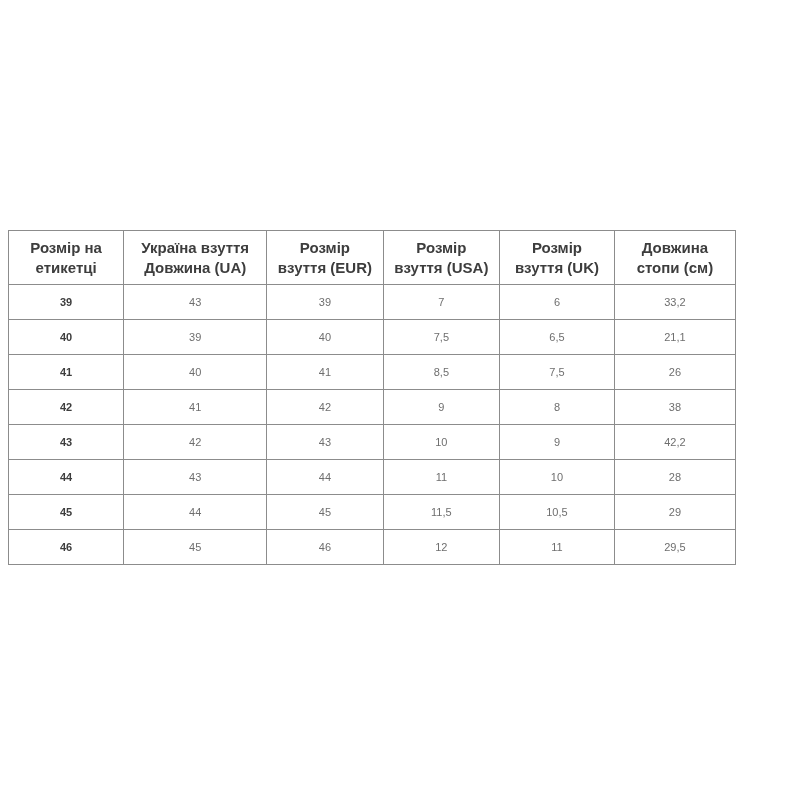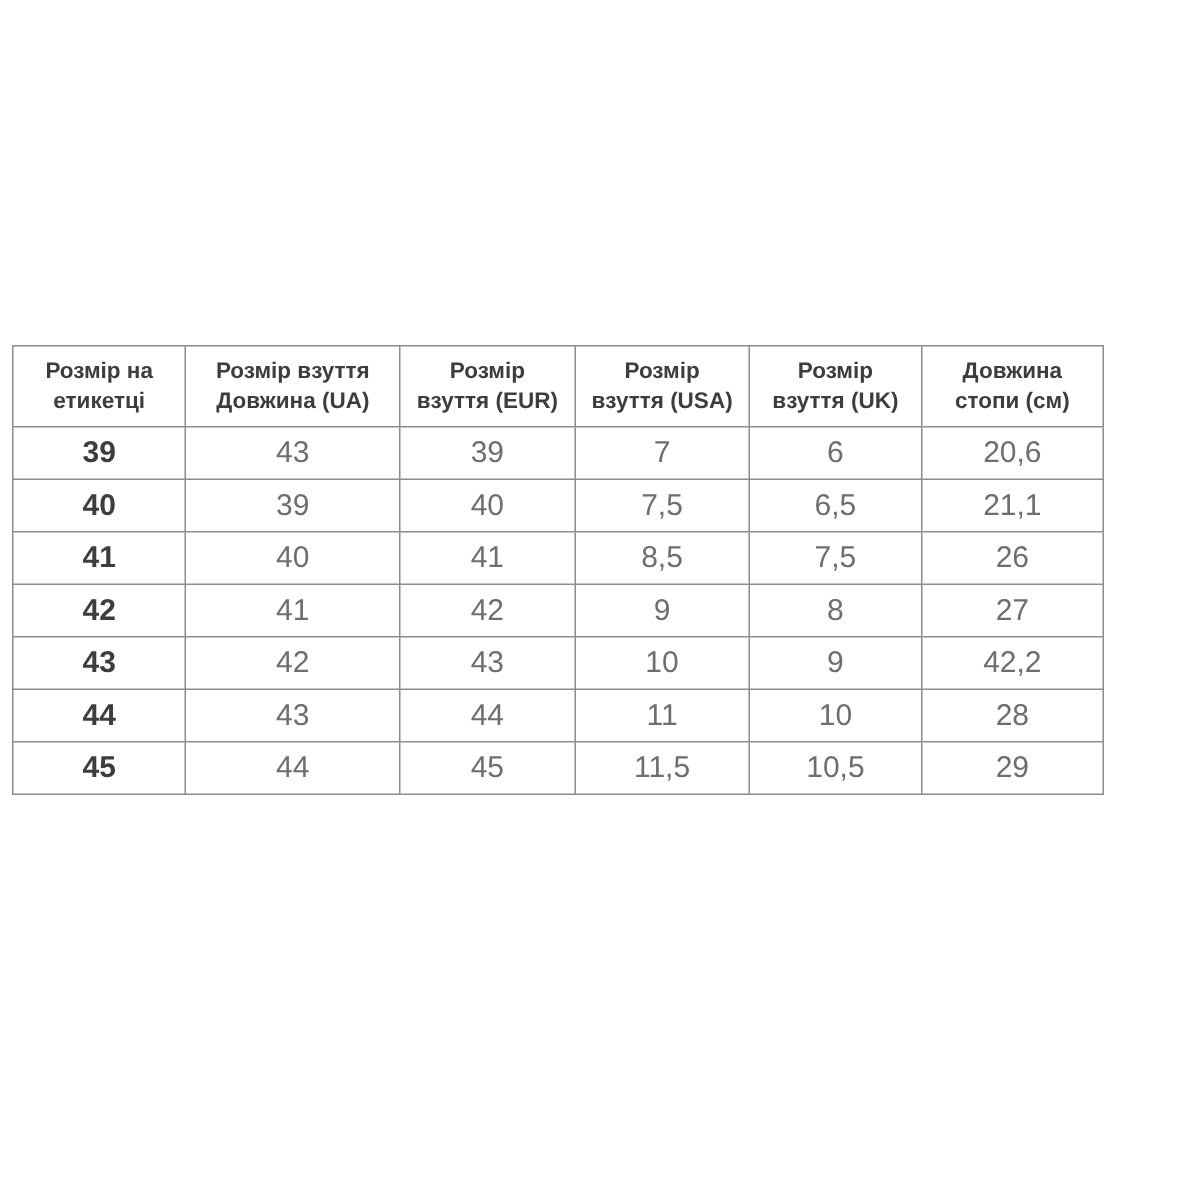--- a/index.html
+++ b/index.html
@@ -33,21 +33,21 @@
   }
   table.size-table th {
     height: 53px;
     font-size: 15px;
     font-weight: bold;
     color: #3d3d3d;
     line-height: 20px;
   }
   table.size-table td {
     height: 34px;
-    font-size: 20px;
+    font-size: 11px;
     font-weight: normal;
     color: #6e6e6e;
   }
   table.size-table td.label-cell {
     font-weight: bold;
     color: #3d3d3d;
   }
 </style>
 </head>
 <body>
@@ -58,35 +58,35 @@
       <col style="width:123px">
       <col style="width:154px">
       <col style="width:126px">
       <col style="width:126px">
       <col style="width:124px">
       <col style="width:129px">
     </colgroup>
     <thead>
       <tr>
         <th><span>Розмір на</span><br><span>етикетці</span></th>
-        <th><span>Розмір взуття</span><br><span>Довжина (UA)</span></th>
+        <th><span>Україна взуття</span><br><span>Довжина (UA)</span></th>
         <th><span>Розмір</span><br><span>взуття (EUR)</span></th>
         <th><span>Розмір</span><br><span>взуття (USA)</span></th>
         <th><span>Розмір</span><br><span>взуття (UK)</span></th>
         <th><span>Довжина</span><br><span>стопи (см)</span></th>
       </tr>
     </thead>
     <tbody>
       <tr>
         <td class="label-cell">39</td>
         <td>43</td>
         <td>39</td>
         <td>7</td>
         <td>6</td>
-        <td>20,6</td>
+        <td>33,2</td>
       </tr>
       <tr>
         <td class="label-cell">40</td>
         <td>39</td>
         <td>40</td>
         <td>7,5</td>
         <td>6,5</td>
         <td>21,1</td>
       </tr>
       <tr>
@@ -96,21 +96,21 @@
         <td>8,5</td>
         <td>7,5</td>
         <td>26</td>
       </tr>
       <tr>
         <td class="label-cell">42</td>
         <td>41</td>
         <td>42</td>
         <td>9</td>
         <td>8</td>
-        <td>27</td>
+        <td>38</td>
       </tr>
       <tr>
         <td class="label-cell">43</td>
         <td>42</td>
         <td>43</td>
         <td>10</td>
         <td>9</td>
         <td>42,2</td>
       </tr>
       <tr>
@@ -122,15 +122,23 @@
         <td>28</td>
       </tr>
       <tr>
         <td class="label-cell">45</td>
         <td>44</td>
         <td>45</td>
         <td>11,5</td>
         <td>10,5</td>
         <td>29</td>
       </tr>
+      <tr>
+        <td class="label-cell">46</td>
+        <td>45</td>
+        <td>46</td>
+        <td>12</td>
+        <td>11</td>
+        <td>29,5</td>
+      </tr>
     </tbody>
   </table>
 </div>
 
 </body></html>

